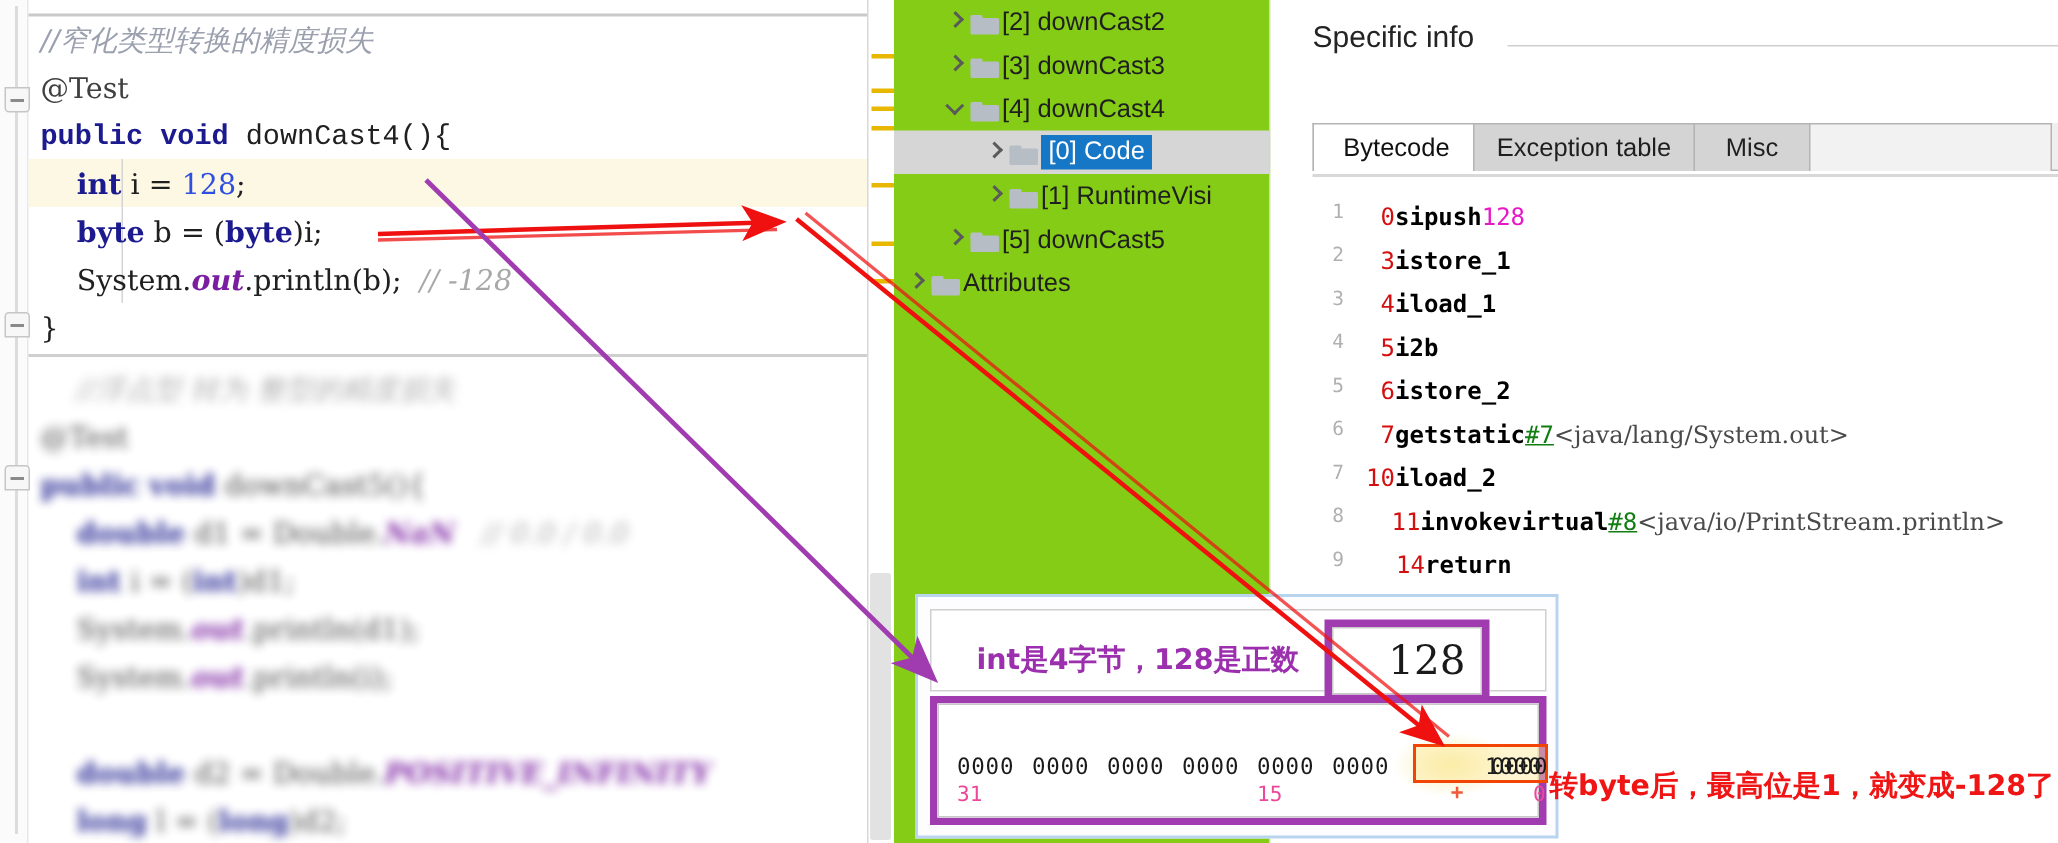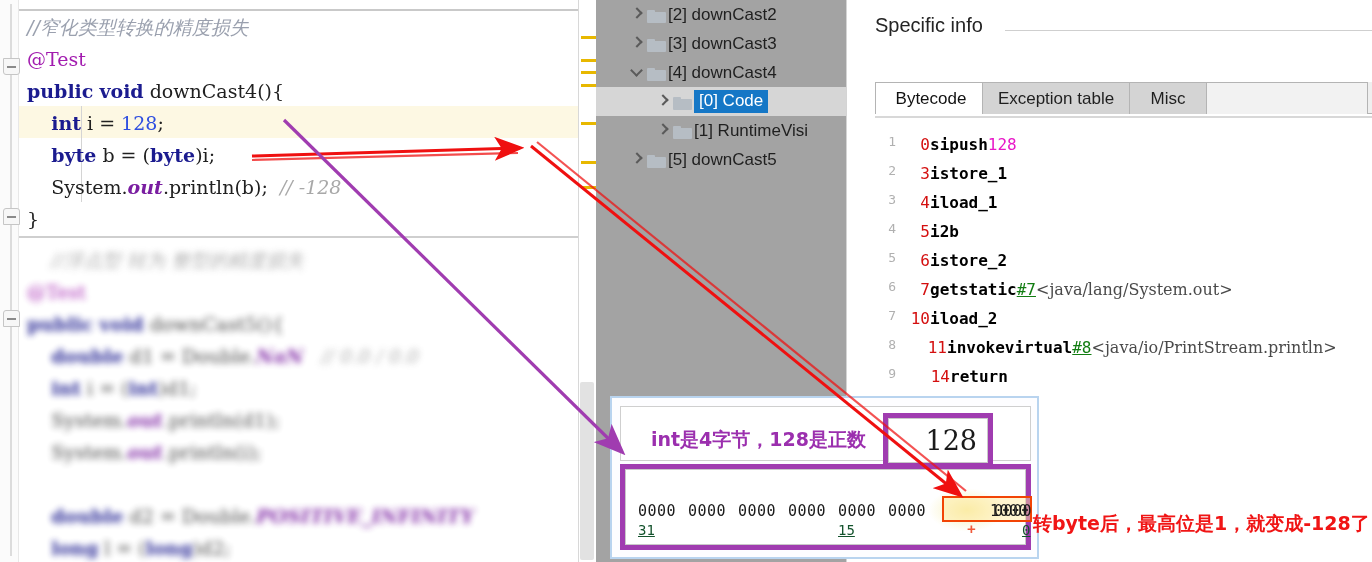--- a/index.html
+++ b/index.html
@@ -18,35 +18,35 @@
   .fold-marker.down{border-radius:0 0 3px 3px;}
   .fold-marker.up{border-radius:3px 3px 0 0;}
   .fold-marker:after{content:"";position:absolute;left:3px;top:7px;width:9px;height:1.5px;background:#8a8a8a;}
   #editor-top-rule{position:absolute;left:19px;top:9px;width:577px;height:2px;background:#c9c9c9;}
   .code-line{position:absolute;left:0;height:32px;line-height:32px;white-space:pre;
      font-family:"DejaVu Serif","Liberation Serif",serif;font-size:19px;color:#202020;}
   #current-line-highlight{position:absolute;left:19px;width:560px;height:32px;background:#fdf8e3;}
   #indent-guide{position:absolute;left:81px;width:1px;background:#d4d4d4;}
   .kw{color:#1b1b8f;font-weight:bold;}
   .num{color:#2f4fe0;}
-  .anno{color:#a21caf;}
+  .anno{color:#404040;}
   .comment-cn{color:#9aa0ae;font-style:italic;font-family:"DejaVu Sans","Liberation Sans",sans-serif;}
   .comment-gray{color:#a8a8a8;font-style:italic;}
   .field-italic{color:#7a1ea1;font-style:italic;font-weight:bold;}
   #editor-divider{position:absolute;left:19px;top:236px;width:560px;height:2px;background:#cfcfcf;}
   
   #blurred-code{position:absolute;left:19px;top:240px;width:560px;height:322px;filter:blur(3.1px);opacity:.92;}
   .bl-line{position:absolute;left:0;height:32px;line-height:32px;white-space:pre;
      font-family:"DejaVu Serif","Liberation Serif",serif;font-size:19px;color:#3a3a3a;}
   
   #editor-marker-bar{position:absolute;left:578px;top:0;width:18px;height:562px;background:#ffffff;border-left:1px solid #d8d8d8;}
   .gutter-mark{position:absolute;left:2px;width:16px;height:3px;background:#e8b800;}
   #editor-scroll-thumb{position:absolute;left:580px;top:382px;width:14px;height:178px;background:#e2e2e2;border-radius:2px;}
   
-  #tree-pane{position:absolute;left:596px;top:0;width:250px;height:562px;background:#a3a3a3;border-right:1px solid #d4d4d4;overflow:hidden;text-align:center;}
+  #tree-pane{position:absolute;left:596px;top:0;width:250px;height:562px;background:#84cc16;border-right:1px solid #d4d4d4;overflow:hidden;text-align:center;}
   .tree-row{position:absolute;left:0;width:250px;height:29px;display:flex;align-items:center;}
   .tree-row.selected{background:#d6d6d6;}
   .tw{width:18px;height:29px;flex:0 0 18px;position:relative;}
   .tw.closed:after,.tw.open:after{content:"";position:absolute;border-style:solid;border-color:#5a5a5a;}
   .tw.closed:after{left:5px;top:9px;width:6px;height:6px;border-width:2px 2px 0 0;transform:rotate(45deg);}
   .tw.open:after{left:4px;top:8px;width:7px;height:7px;border-width:0 2px 2px 0;transform:rotate(45deg);}
   .folder{width:22px;height:29px;flex:0 0 22px;position:relative;}
   .folder:before{content:"";position:absolute;left:1px;top:10px;width:8px;height:4px;background:#b6bdc4;border-radius:1px 1px 0 0;}
   .folder:after{content:"";position:absolute;left:1px;top:12px;width:19px;height:11px;background:#b6bdc4;border-radius:1px;}
   .tree-label{font-size:17px;color:#1f1f1f;white-space:nowrap;font-family:"Liberation Sans","DejaVu Sans",sans-serif;}
@@ -78,21 +78,21 @@
   #callout-top{position:absolute;left:8px;top:8px;width:411px;height:55px;background:#ffffff;border:1px solid #cfcfcf;box-sizing:border-box;}
   #callout-note{position:absolute;left:30px;top:20px;font-size:19px;font-weight:bold;color:#9b2fae;
      font-family:"DejaVu Sans","Liberation Sans",sans-serif;white-space:nowrap;}
   #value-box{position:absolute;left:262px;top:6px;width:110px;height:55px;border:5px solid #a03cb0;box-sizing:border-box;background:#ffffff;}
   #value-box-inner{position:absolute;left:0;top:0;right:0;bottom:0;border:1px solid #c9c9c9;display:flex;align-items:center;justify-content:flex-end;
      padding-right:10px;font-family:"DejaVu Serif","Liberation Serif",serif;font-size:27px;color:#1a1a1a;}
   #bits-box{position:absolute;left:8px;top:66px;width:411px;height:86px;border:5px solid #a03cb0;box-sizing:border-box;background:#ffffff;}
   #bits-inner{position:absolute;left:0;top:0;right:0;bottom:0;border:1px solid #c9c9c9;background:#ffffff;}
   .bitgrp{position:absolute;top:32px;font-family:"DejaVu Sans Mono","Liberation Mono",monospace;font-size:15px;
      letter-spacing:.5px;color:#1a1a1a;}
-  .bitlbl{position:absolute;top:52px;font-family:"DejaVu Sans Mono","Liberation Mono",monospace;font-size:14px;color:#14532d;text-decoration:underline;}
+  .bitlbl{position:absolute;top:52px;font-family:"DejaVu Sans Mono","Liberation Mono",monospace;font-size:14px;color:#ec4899;}
   #bit-highlight{position:absolute;left:316px;top:26px;width:90px;height:26px;border:2px solid #f24405;box-sizing:border-box;
      background:rgba(255,232,150,.45);}
   #bit-glow{position:absolute;left:302px;top:18px;width:78px;height:44px;border-radius:50%;
      background:radial-gradient(ellipse at center,rgba(240,225,120,.55) 0%,rgba(240,225,120,0) 70%);}
   #bit-plus{position:absolute;left:341px;top:50px;font-size:15px;color:#f05a3a;font-weight:bold;}
   #mouse-cursor{position:absolute;left:362px;top:52px;width:0;height:0;}
   #callout-right-note{position:absolute;left:1033px;top:511px;font-size:19px;font-weight:bold;color:#f01515;
      font-family:"DejaVu Sans","Liberation Sans",sans-serif;white-space:nowrap;}
   #overlay-arrows{position:absolute;left:0;top:0;width:1372px;height:562px;pointer-events:none;}
 </style>
@@ -107,21 +107,21 @@
     <div class="fold-marker up" style="top:310px"></div>
   </div>
 
   <div id="editor-top-rule"></div>
   <div id="current-line-highlight" style="top:106px"></div>
   <div id="indent-guide" style="top:106px;height:96px"></div>
 
   <div id="code-lines">
       <div class="code-line" style="left: 27px; top: 11px;"><span class="comment-cn">//窄化类型转换的精度损失</span></div>
       <div class="code-line" style="left: 27px; top: 43px;"><span class="anno">@Test</span></div>
-      <div class="code-line" style="left: 27px; top: 75px;"><span class="kw">public</span><span> </span><span class="kw">void</span><span> downCast4(){</span></div>
+      <div class="code-line" style="left: 27px; top: 75px; font-family: Liberation Mono, monospace;"><span class="kw">public</span><span> </span><span class="kw">void</span><span> downCast4(){</span></div>
       <div class="code-line" style="left: 27px; top: 107px;"><span>    </span><span class="kw">int</span><span> i = </span><span class="num">128</span><span>;</span></div>
       <div class="code-line" style="left: 27px; top: 139px;"><span>    </span><span class="kw">byte</span><span> b = (</span><span class="kw">byte</span><span>)i;</span></div>
       <div class="code-line" style="left: 27px; top: 171px;"><span>    System.</span><span class="field-italic">out</span><span>.println(b);  </span><span class="comment-gray">// -128</span></div>
       <div class="code-line" style="left: 27px; top: 203px;"><span>}</span></div>
     </div>
 
   <div id="editor-divider"></div>
   <div id="blurred-code">
       <div class="bl-line" style="left: 8px; top: 4px;"><span class="comment-gray">    //浮点型 转为 整型的精度损失</span></div>
       <div class="bl-line" style="left: 8px; top: 36px;"><span class="anno">@Test</span></div>
@@ -176,20 +176,26 @@
       <div style="width: 58px; flex: 0 0 auto; height: 29px;"></div>
       <div class="tw closed"></div>
       <div class="folder"></div>
       <div class="tree-label">[1] RuntimeVisi</div>
     </div>
     <div class="tree-row" style="top: 145px;">
       <div style="width: 32px; flex: 0 0 auto; height: 29px;"></div>
       <div class="tw closed"></div>
       <div class="folder"></div>
       <div class="tree-label">[5] downCast5</div>
+    </div>
+    <div class="tree-row" style="top: 174px;">
+      <div style="width: 6px; flex: 0 0 auto; height: 29px;"></div>
+      <div class="tw closed"></div>
+      <div class="folder"></div>
+      <div class="tree-label">Attributes</div>
     </div>
   </div>
 
 <div id="info-pane">
   <div id="info-title">Specific info</div>
   <div id="info-title-rule"></div>
   <div id="tabstrip"></div>
   <div id="tab-lead"></div>
   <div id="tabs-host"></div>
   <div id="tabstrip-base"></div>

